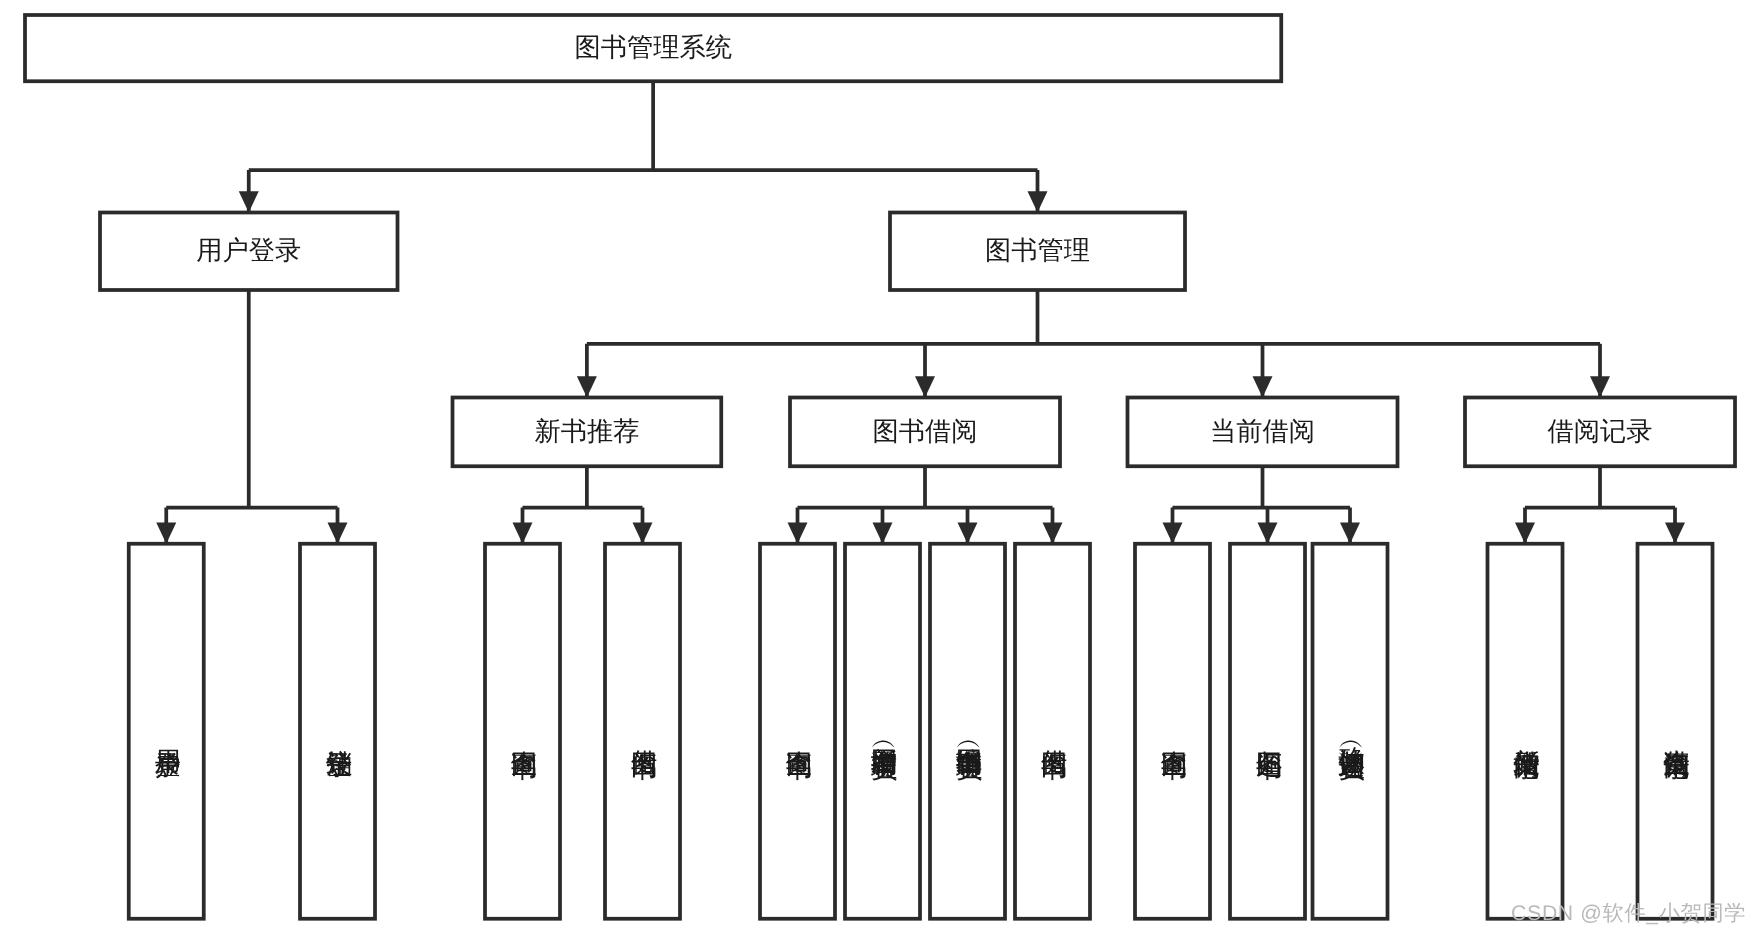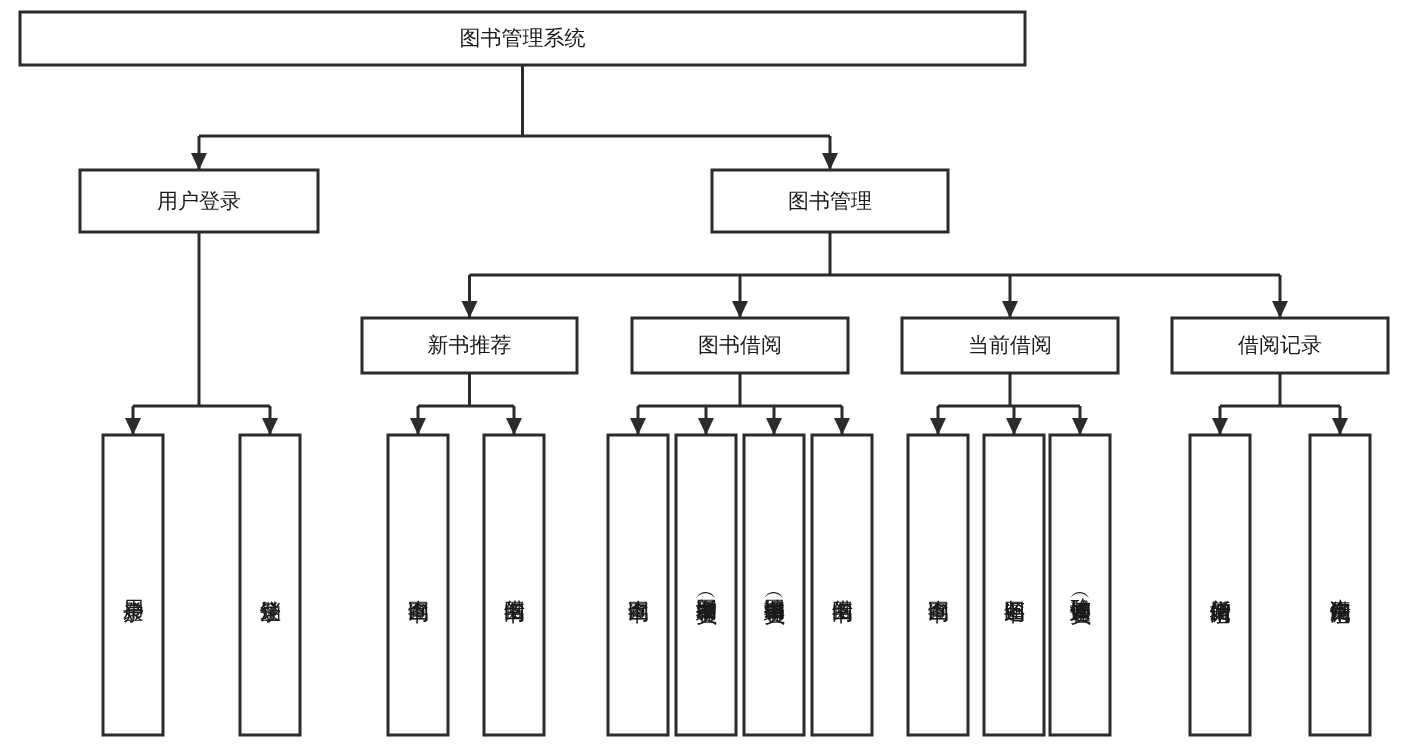--- a/index.html
+++ b/index.html
@@ -161,13 +161,14 @@
       <div class="vbox-text" style="left: 608px; top: 435px; width: 60px; height: 300px;">查询图书</div>
       <div class="vbox-text" style="left: 676px; top: 435px; width: 60px; height: 300px;">新增图书（管理员）</div>
       <div class="vbox-text" style="left: 744px; top: 435px; width: 60px; height: 300px;">编辑图书（管理员）</div>
       <div class="vbox-text" style="left: 812px; top: 435px; width: 60px; height: 300px;">借阅图书</div>
       <div class="vbox-text" style="left: 908px; top: 435px; width: 60px; height: 300px;">查询图书</div>
       <div class="vbox-text" style="left: 984px; top: 435px; width: 60px; height: 300px;">归还图书</div>
       <div class="vbox-text" style="left: 1050px; top: 435px; width: 60px; height: 300px;">确认归还（管理员）</div>
       <div class="vbox-text" style="left: 1190px; top: 435px; width: 60px; height: 300px;">新增借阅记录</div>
       <div class="vbox-text" style="left: 1310px; top: 435px; width: 60px; height: 300px;">查询借阅记录</div>
     </div>
+  <div class="watermark">CSDN @软件_小贺同学</div>
 </div>
 
 </body></html>

